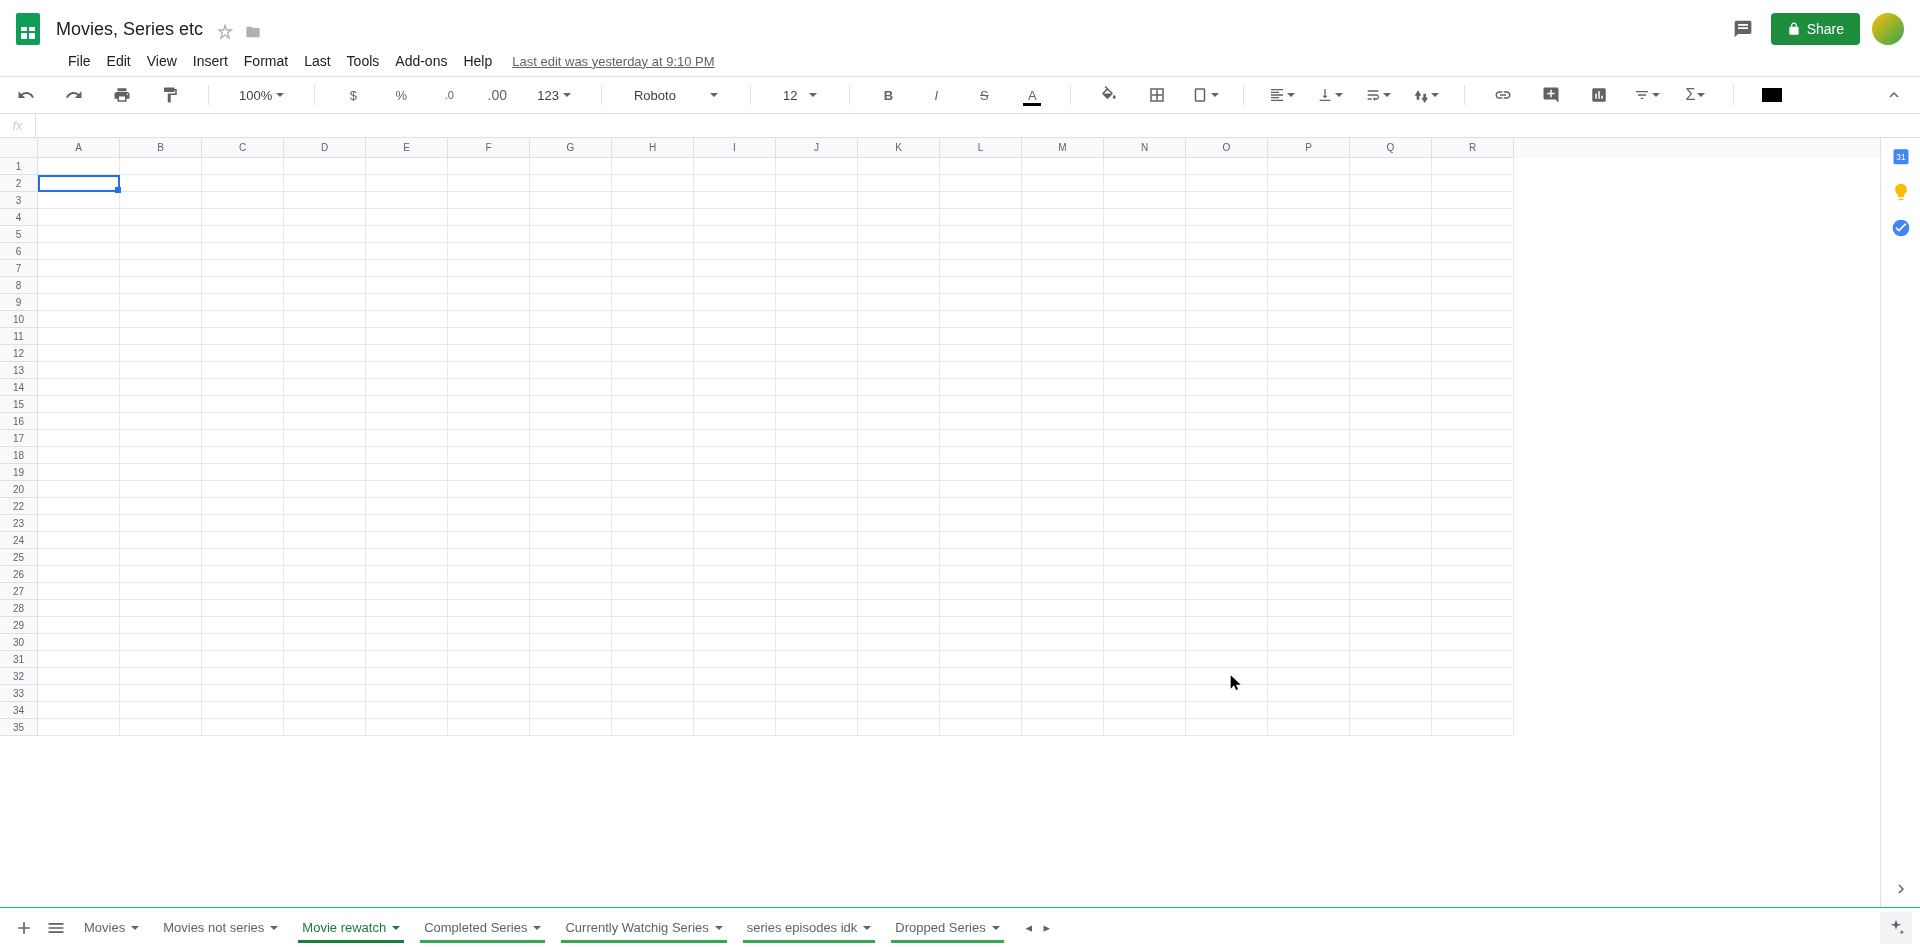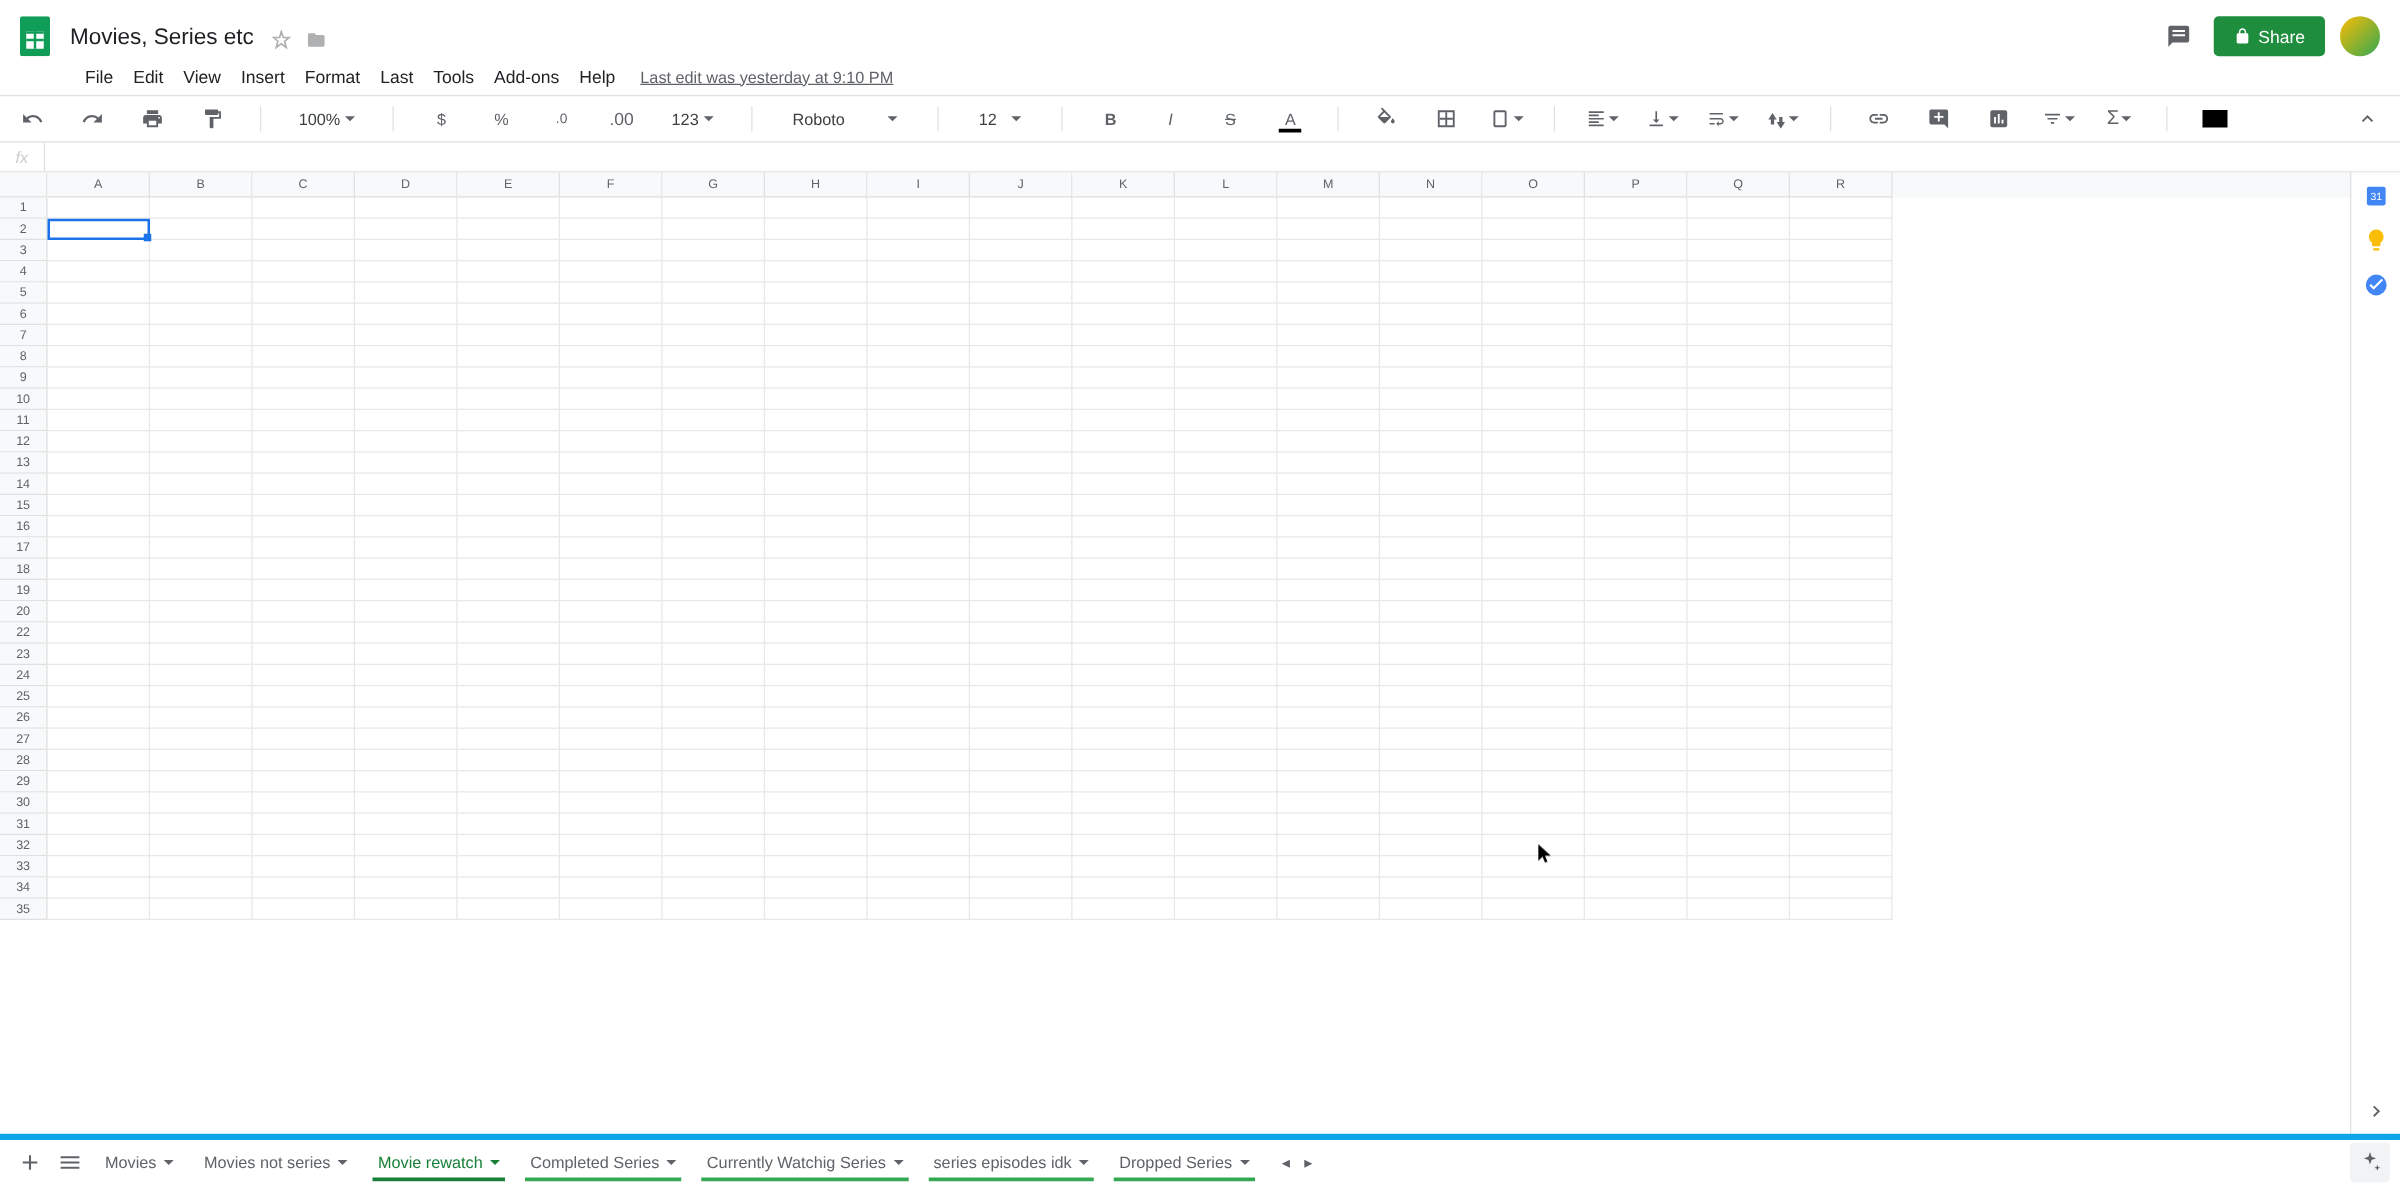--- a/index.html
+++ b/index.html
@@ -53,21 +53,21 @@
 .cell { width: 82px; height: 17px; border-right: 1px solid #e8e8e8; border-bottom: 1px solid #e8e8e8; }
 .cell.selected { border: 2px solid #1a73e8; position: relative; }
 .cell.selected::after { content: ''; position: absolute; bottom: -3px; right: -3px; width: 6px; height: 6px; background: #1a73e8; }
 
 
 .side-panel { width: 40px; background: #fff; border-left: 1px solid #e0e0e0; display: flex; flex-direction: column; align-items: center; padding-top: 8px; gap: 16px; }
 .side-icon { width: 20px; height: 20px; cursor: pointer; border-radius: 4px; display: flex; align-items: center; justify-content: center; }
 .side-expand { margin-top: auto; margin-bottom: 8px; }
 
 
-.sheet-tabs { display: flex; align-items: center; height: 40px; border-top: 5px solid #0ea5e9; padding: 0 8px; position: relative; }
+.sheet-tabs { display: flex; align-items: center; height: 40px; border-top: 1px solid #0ea5e9; padding: 0 8px; position: relative; }
 .sheet-btn { width: 32px; height: 32px; display: flex; align-items: center; justify-content: center; cursor: pointer; color: #5f6368; }
 .tabs-list { display: flex; gap: 0; }
 .tab { display: flex; align-items: center; padding: 8px 12px; font-size: 13px; color: #5f6368; cursor: pointer; gap: 6px; position: relative; }
 .tab.active { color: #188038; font-weight: 500; }
 .tab.active::after { content: ''; position: absolute; bottom: 0; left: 8px; right: 8px; height: 3px; background: #188038; }
 .tab.green::after { content: ''; position: absolute; bottom: 0; left: 8px; right: 8px; height: 3px; background: #34a853; }
 .tab-arrow { width: 0; height: 0; border-left: 4px solid transparent; border-right: 4px solid transparent; border-top: 4px solid currentColor; }
 .explore-btn { margin-left: auto; width: 32px; height: 32px; display: flex; align-items: center; justify-content: center; background: #f1f3f4; border-radius: 4px; cursor: pointer; }
 .scroll-controls { display: flex; margin-left: 8px; }
 .scroll-controls .sheet-btn { width: 18px; }

